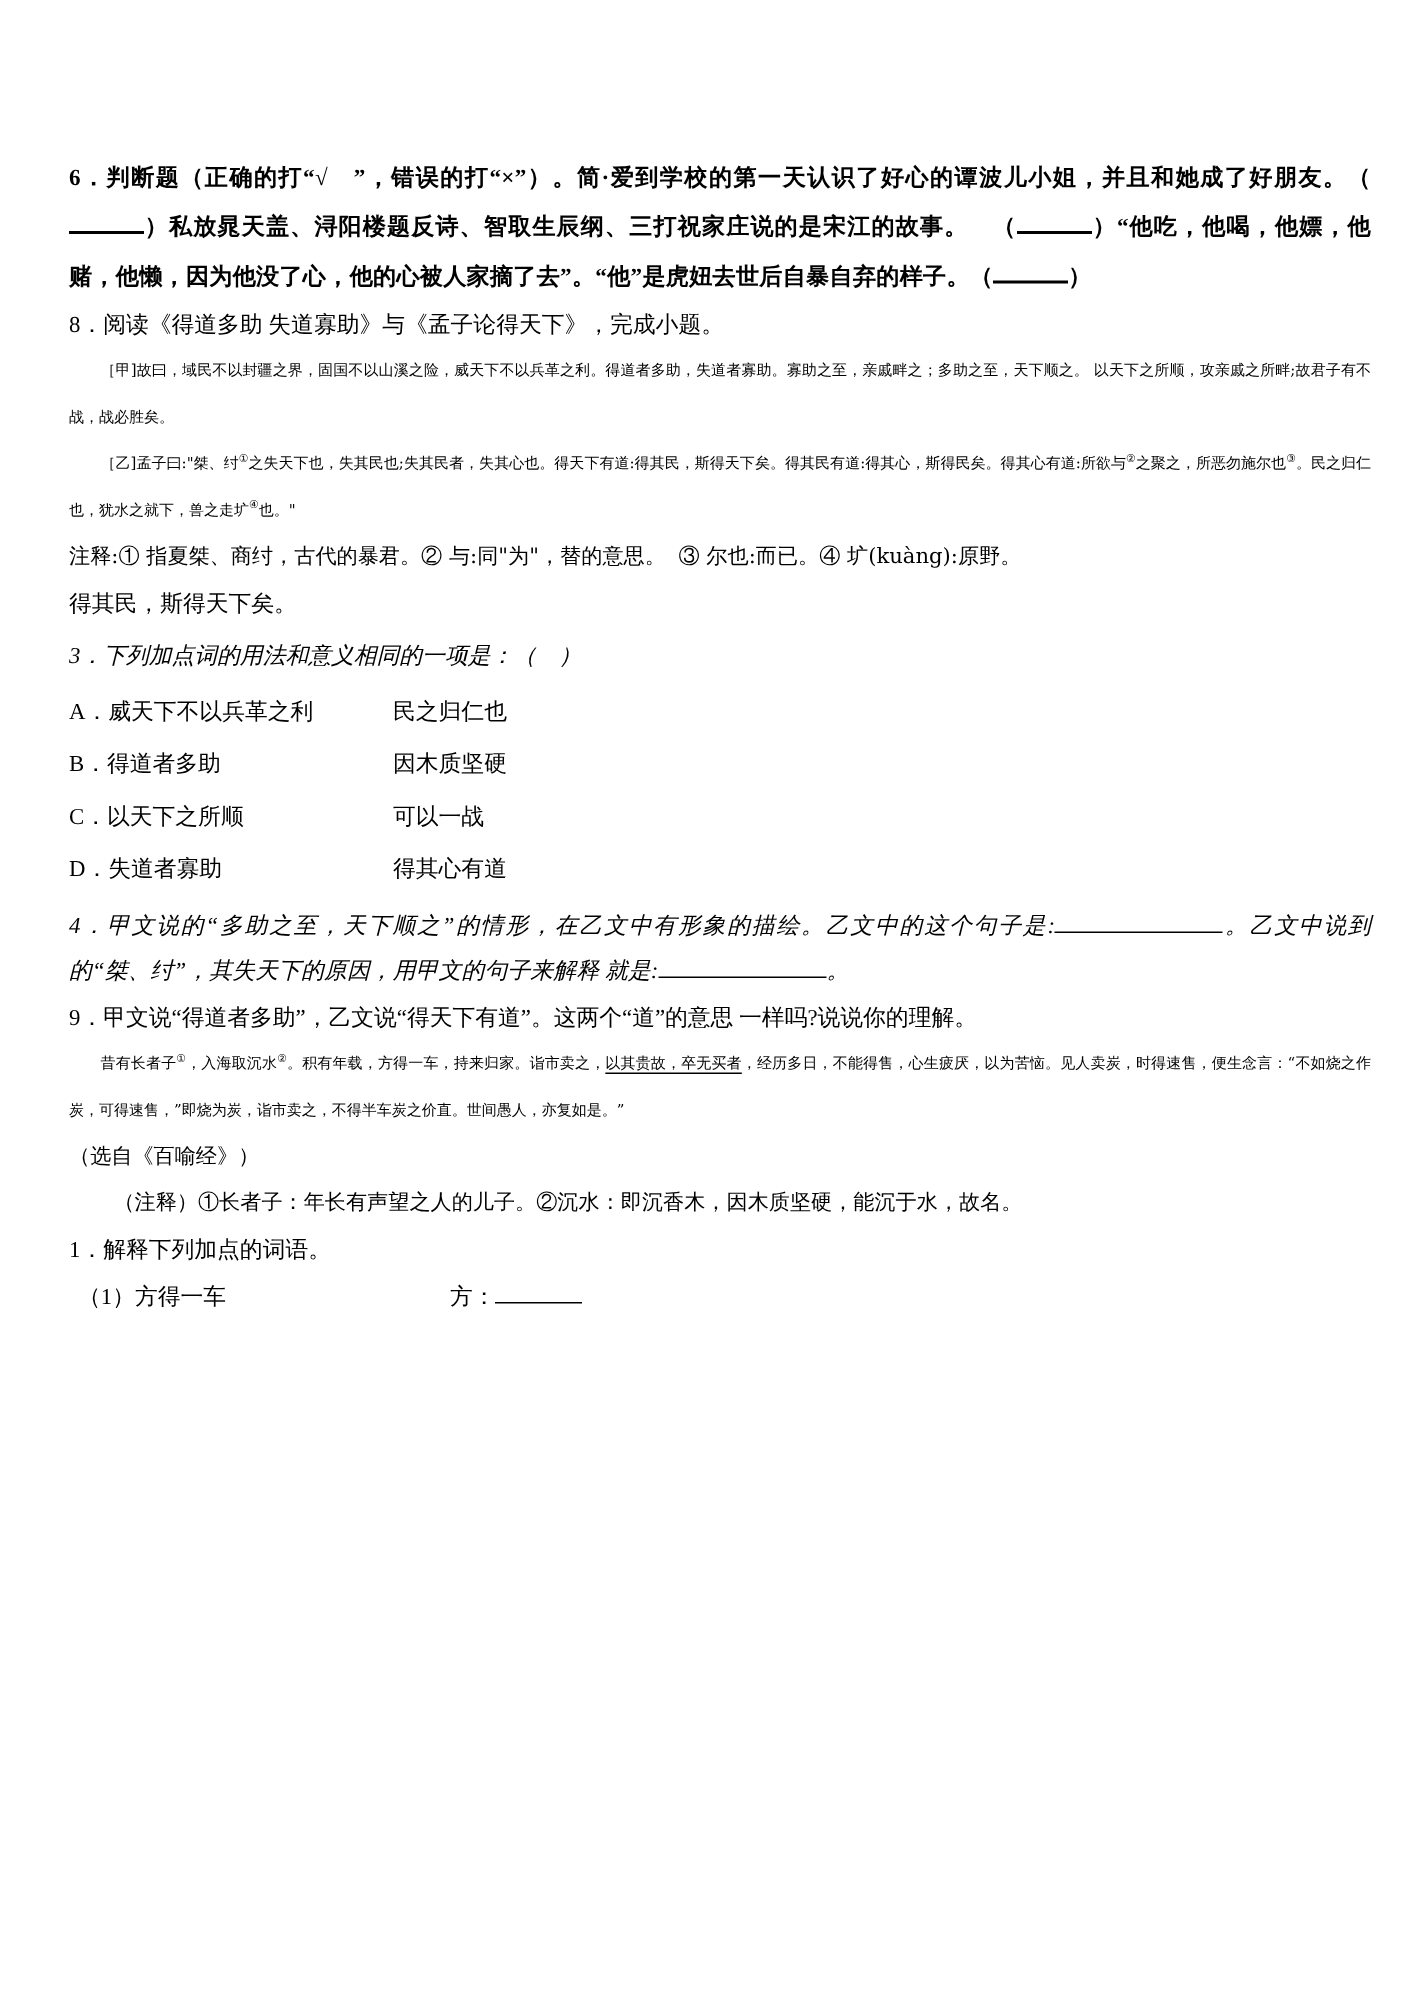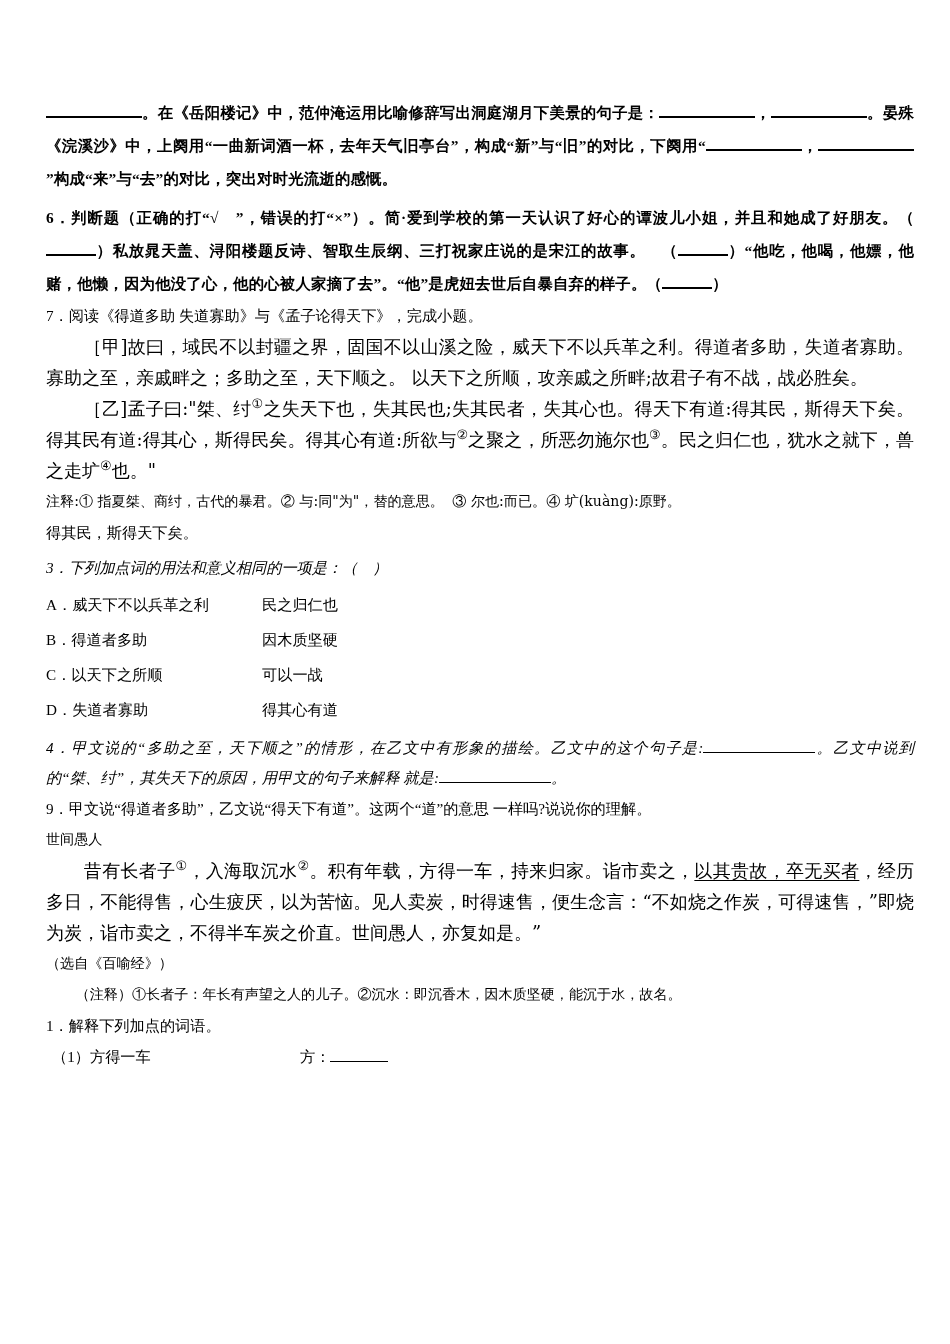--- a/index.html
+++ b/index.html
@@ -53,21 +53,21 @@
   
   .q {
     font-size: 15.2px;
     line-height: 31px;
     margin: 0;
   }
 
   
   .passage {
     font-family: "DejaVu Serif", "Liberation Serif", serif;
-    font-size: 18px;
+    font-size: 10px;
     line-height: 31px;
     text-align: justify;
     text-justify: inter-ideograph;
     margin: 0;
   }
   .passage.indent { text-indent: 2.1em; }
 
   .note {
     font-family: "DejaVu Serif", "Liberation Serif", serif;
     font-size: 14.1px;
@@ -125,26 +125,25 @@
     vertical-align: super;
     line-height: 0;
   }
   .gap-sm { display: inline-block; width: .6em; }
 </style>
 </head>
 <body>
 
 <div class="page">
 
-  <p class="blk bold"><span class="blank b-lg"></span><span>。在《岳阳楼记》中，范仲淹运用比喻修辞写出洞庭湖月下美景的句子是：</span><span class="blank b-lg"></span><span>，</span><span class="blank b-lg"></span><span>。晏殊《浣溪沙》中，上阕用“一曲新词酒一杯，去年天气旧亭台”，构成“新”与“旧”的对比，下阕用“</span><span class="blank b-lg"></span><span>，</span><span class="blank b-lg"></span><span>”构成“来”与“去”的对比，突出对时光流逝的感慨。</span></p>
 
   <p class="blk bold" style="margin-top:6px;"><span>6．判断题（正确的打“√　”，错误的打“×”）。简·爱到学校的第一天认识了好心的谭波儿小姐，并且和她成了好朋友。（</span><span class="pblank"></span><span>）私放晁天盖、浔阳楼题反诗、智取生辰纲、三打祝家庄说的是宋江的故事。　（</span><span class="pblank"></span><span>）“他吃，他喝，他嫖，他赌，他懒，因为他没了心，他的心被人家摘了去”。“他”是虎妞去世后自暴自弃的样子。（</span><span class="pblank"></span><span>）</span></p>
 
 
-  <p class="q">7．阅读《得道多助 失道寡助》与《孟子论得天下》，完成小题。</p>
+  <p class="q">8．阅读《得道多助 失道寡助》与《孟子论得天下》，完成小题。</p>
 
   <p class="passage indent">［甲]故曰，域民不以封疆之界，固国不以山溪之险，威天下不以兵革之利。得道者多助，失道者寡助。寡助之至，亲戚畔之；多助之至，天下顺之。 以天下之所顺，攻亲戚之所畔;故君子有不战，战必胜矣。</p>
 
   <p class="passage indent"><span>［乙]孟子曰:"桀、纣</span><sup class="cn">①</sup><span>之失天下也，失其民也;失其民者，失其心也。得天下有道:得其民，斯得天下矣。得其民有道:得其心，斯得民矣。得其心有道:所欲与</span><sup class="cn">②</sup><span>之聚之，所恶勿施尔也</span><sup class="cn">③</sup><span>。民之归仁也，犹水之就下，兽之走圹</span><sup class="cn">④</sup><span>也。"</span></p>
 
   <p class="note"><span>注释:</span><span>① 指夏桀、商纣，古代的暴君。</span><span>② 与:同"为"，替的意思。</span><span class="gap-sm"></span><span>③ 尔也:而已。</span><span>④ 圹(kuàng):原野。</span></p>
 
 
   <p class="q">得其民，斯得天下矣。</p>
 
@@ -155,21 +154,20 @@
     <p class="opt"><span class="col1"><span>B．</span><span>得道者多助</span></span><span>因木质坚硬</span></p>
     <p class="opt"><span class="col1"><span>C．</span><span>以天下之所顺</span></span><span>可以一战</span></p>
     <p class="opt"><span class="col1"><span>D．</span><span>失道者寡助</span></span><span>得其心有道</span></p>
   </div>
 
   <p class="blk" style="margin-top:6px;font-style:italic;"><span>4．甲文说的“多助之至，天下顺之”的情形，在乙文中有形象的描绘。乙文中的这个句子是:</span><span class="blank b-xl"></span><span>。乙文中说到的“桀、纣”，其失天下的原因，用甲文的句子来解释 就是:</span><span class="blank b-xl"></span><span>。</span></p>
 
   <p class="q">9．甲文说“得道者多助”，乙文说“得天下有道”。这两个“道”的意思 一样吗?说说你的理解。</p>
 
 
-  <p class="title-line">世间愚人</p>
 
   <p class="passage indent"><span>昔有长者子</span><sup class="cn">①</sup><span>，入海取沉水</span><sup class="cn">②</sup><span>。积有年载，方得一车，持来归家。诣市卖之，</span><span class="uline">以其贵故，卒无买者</span><span>，经历多日，不能得售，心生疲厌，以为苦恼。见人卖炭，时得速售，便生念言：“不如烧之作炭，可得速售，”即烧为炭，诣市卖之，不得半车炭之价直。世间愚人，亦复如是。”</span></p>
 
   <p class="title-line">（选自《百喻经》）</p>
 
   <p class="note indent">（注释）①长者子：年长有声望之人的儿子。②沉水：即沉香木，因木质坚硬，能沉于水，故名。</p>
 
   <p class="q">1．解释下列加点的词语。</p>
 
   <p class="subq" style="padding-left:6px;"><span class="c1">（1）方得一车</span><span>方：</span><span class="blank b-sm"></span></p>

